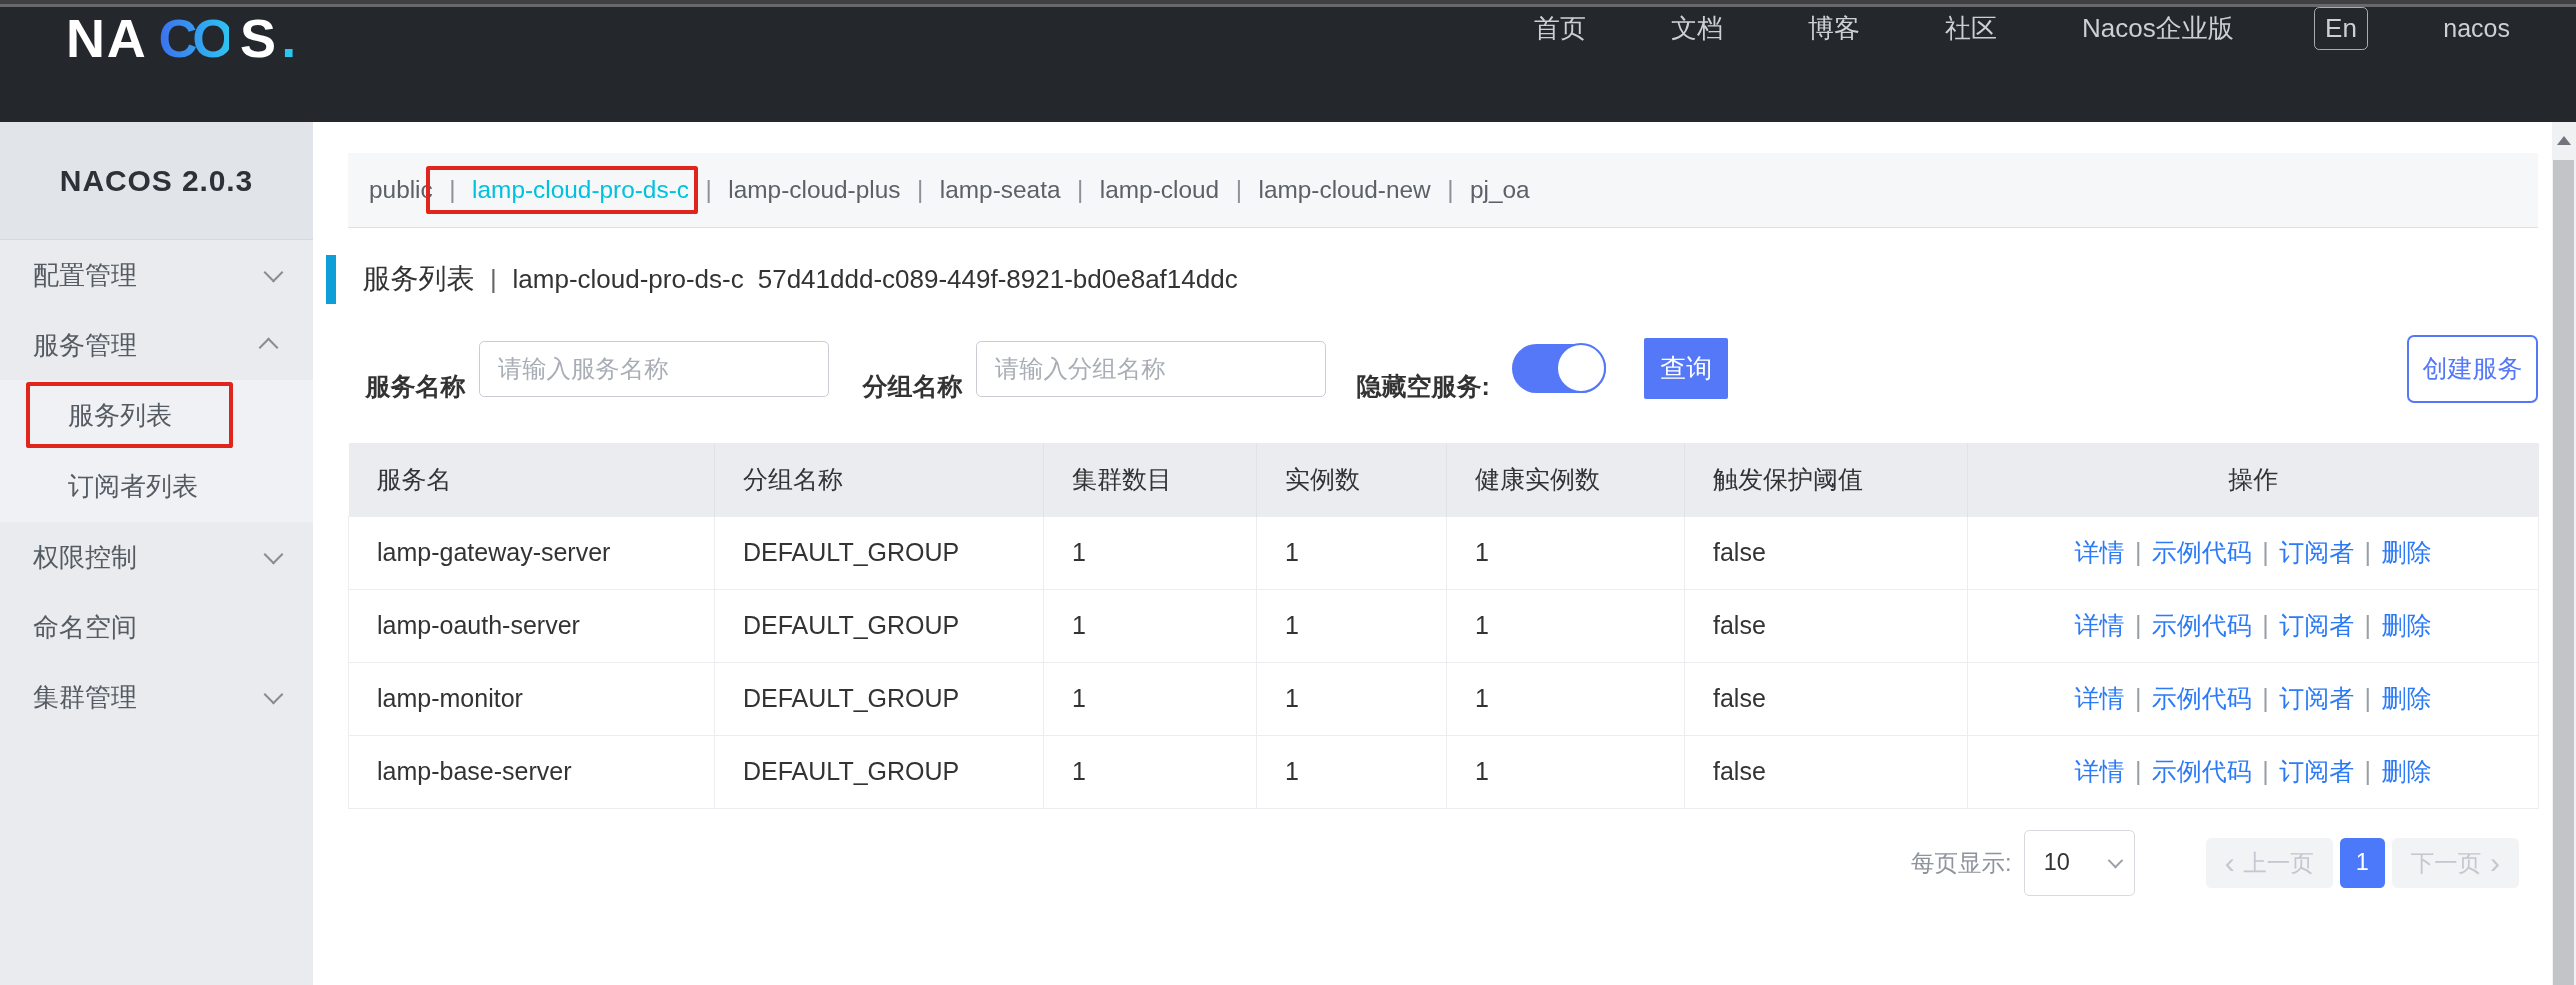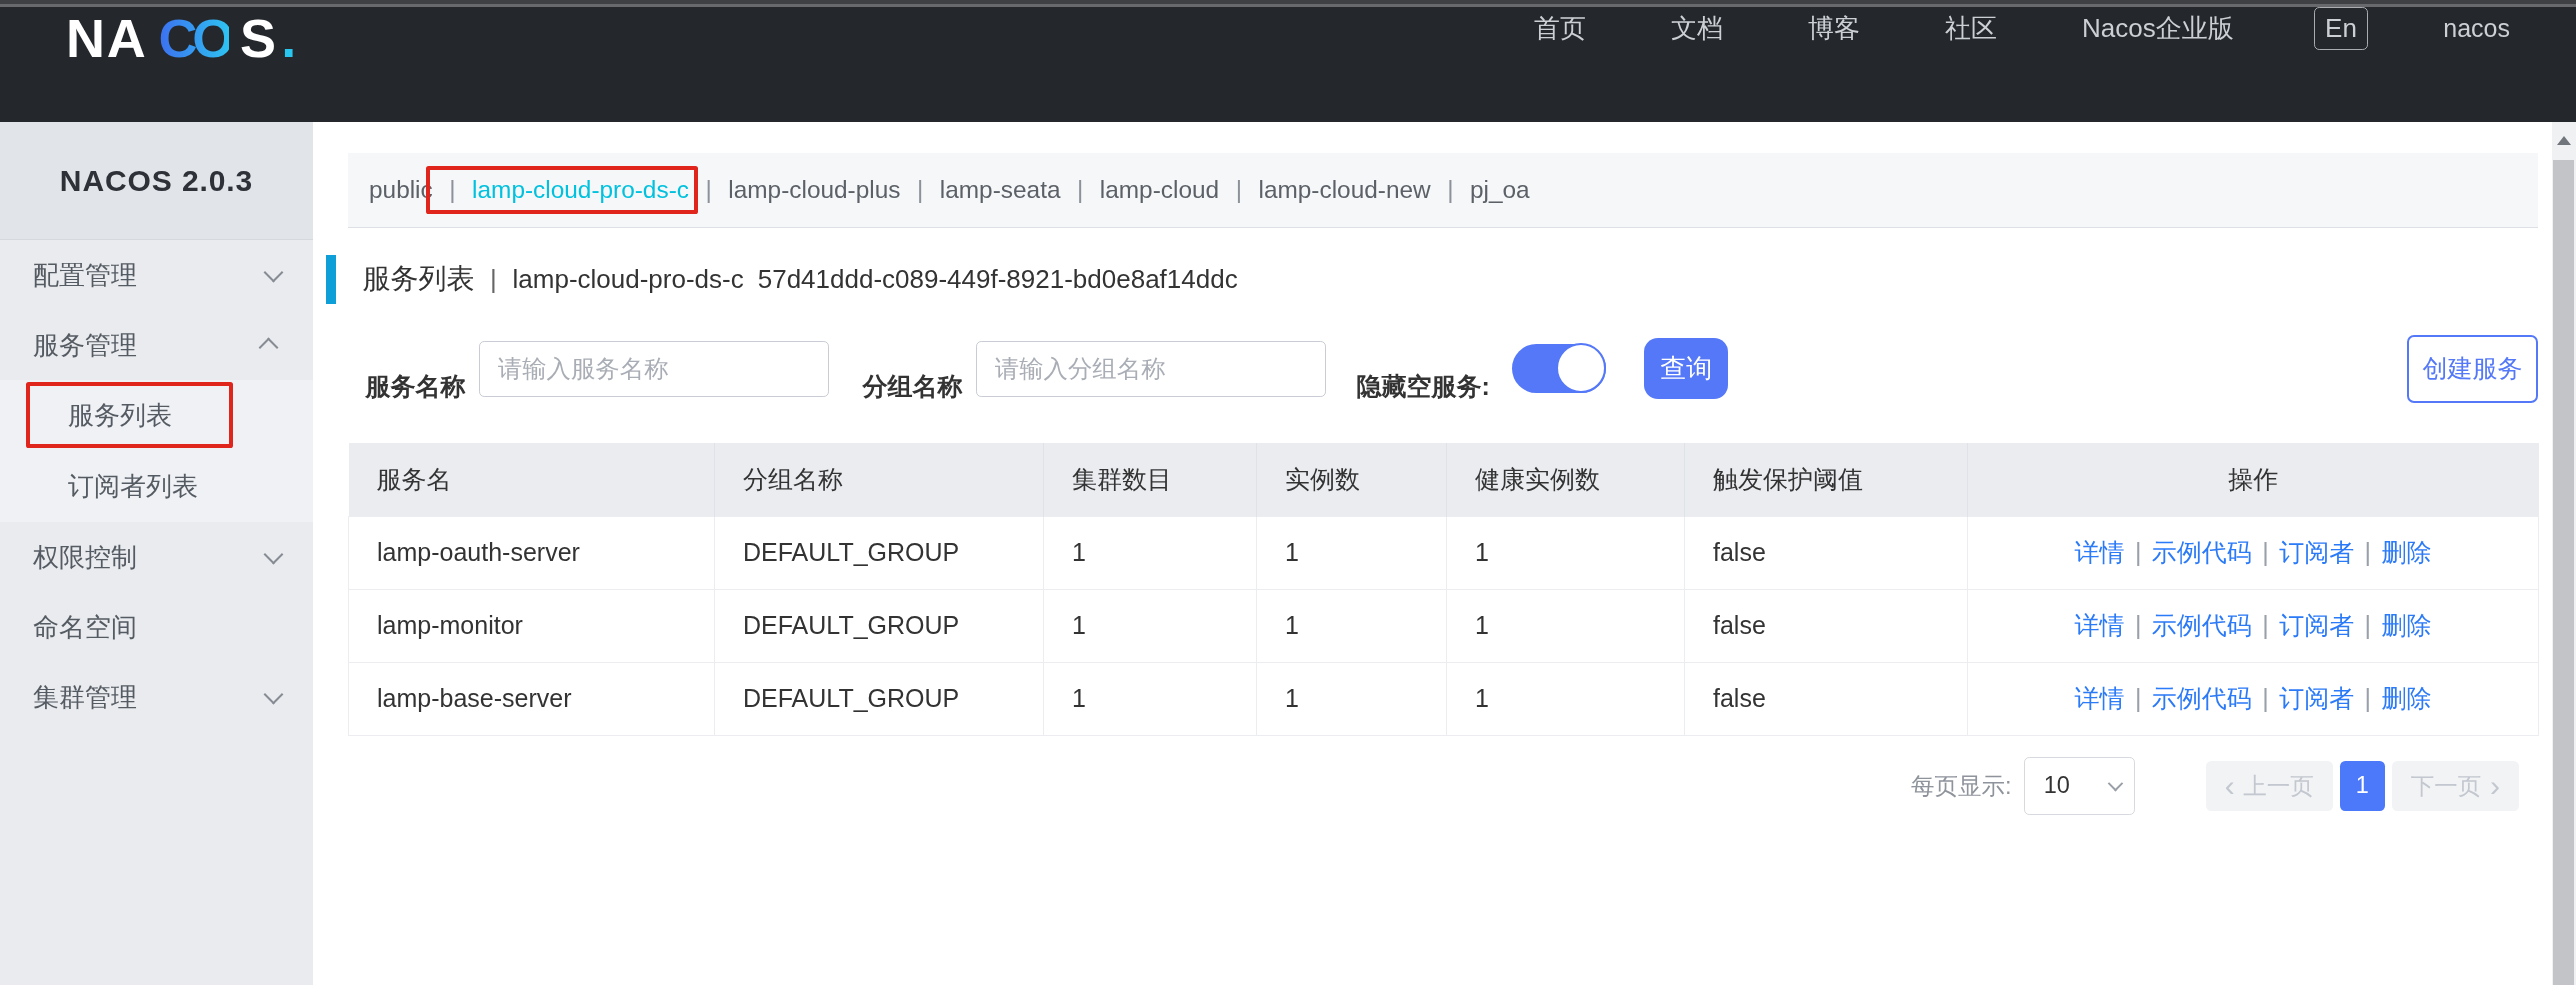--- a/index.html
+++ b/index.html
@@ -55,37 +55,37 @@
   .title-nsid{font-size:26px;color:#333;margin-left:14px;}
 
   .filter-row{margin-top:30px;display:flex;align-items:center;padding-left:17.4px;}
   .f-label{font-size:25px;font-weight:bold;color:#333;margin-top:36px;}
   .f-input{width:350px;height:56px;border:1.7px solid #c9ccd4;border-radius:5.2px;margin-left:14px;padding:0 17.4px;font-size:24.4px;color:#333;outline:none;font-family:inherit;}
   .f-input::placeholder{color:#a9adb5;}
   .g-label{margin-left:33px;}
   .h-label{margin-left:30px;}
   .toggle{margin-left:22.6px;width:94px;height:49px;border-radius:24.4px;background:var(--accent);position:relative;cursor:pointer;flex:none;}
   .toggle .knob{position:absolute;right:0px;top:-0.9px;width:50px;height:50px;border-radius:50%;background:#fff;border:2.6px solid var(--accent);}
-  .btn-query{margin-left:38px;width:84px;height:61px;background:var(--accent);color:#fff;font-size:26px;border:none;border-radius:14px;cursor:pointer;font-family:inherit;}
+  .btn-query{margin-left:38px;width:84px;height:61px;background:var(--accent);color:#fff;font-size:26px;border:none;border-radius:2px;cursor:pointer;font-family:inherit;}
   .btn-create{margin-left:auto;width:131px;height:68px;background:#fff;color:var(--accent);font-size:25px;border:2.6px solid var(--accent);border-radius:7px;cursor:pointer;font-family:inherit;}
 
   
   table{margin-top:40px;border-collapse:collapse;table-layout:fixed;width:2190px;}
   thead th{height:73px;background:#eaecf0;font-size:25px;font-weight:normal;color:#333;text-align:left;padding-left:28px;border-right:1.7px solid #dfe2e6;}
   thead th:last-child{border-right:none;text-align:center;padding-left:0;}
   tbody td{height:73px;background:#fff;font-size:25px;color:#333;padding-left:28px;border:1.7px solid #ebedf0;border-left:none;}
   tbody td:first-child{border-left:1.7px solid #ebedf0;}
   tbody td.ops{text-align:center;padding-left:0;white-space:nowrap;}
   .op-link{color:var(--link);cursor:pointer;}
   .op-sep{color:#9aa0a8;margin:0 10.4px;}
 
   
   .pagination{margin-top:21px;display:flex;align-items:center;justify-content:flex-end;padding-right:19px;}
   .pg-label{font-size:23.5px;color:#8f949c;}
-  .pg-select{margin-left:12.2px;width:111px;height:58px;border:1.7px solid #d6d9de;border-radius:5.2px;display:flex;align-items:center;padding:0 14px 0 19px;cursor:pointer;background:#fff;}
+  .pg-select{margin-left:12.2px;width:111px;height:66px;border:1.7px solid #d6d9de;border-radius:5.2px;display:flex;align-items:center;padding:0 14px 0 19px;cursor:pointer;background:#fff;}
   .pg-select .val{font-size:23.5px;color:#333;}
   .pg-select .chev{margin-left:auto;width:11.3px;height:11.3px;border-right:2.6px solid #9aa0a8;border-bottom:2.6px solid #9aa0a8;transform:rotate(45deg) translateY(-2.6px);}
   .pg-prev,.pg-next{height:50px;padding:0 19px;background:#f2f3f5;border:none;border-radius:5.2px;color:#c3c7cf;font-size:23.5px;display:flex;align-items:center;cursor:default;font-family:inherit;}
   .pg-prev{margin-left:71px;}
   .pg-arrow{font-size:30px;line-height:1;}
   .pg-prev .pg-arrow{margin-right:8.7px;}
   .pg-next .pg-arrow{margin-left:8.7px;}
   .pg-page{width:45px;height:50px;margin:0 7px;background:var(--page-active);color:#fff;font-size:23.5px;border:none;border-radius:5.2px;cursor:pointer;font-family:inherit;}
 
   
@@ -222,20 +222,29 @@
             <th>分组名称</th>
             <th>集群数目</th>
             <th>实例数</th>
             <th>健康实例数</th>
             <th>触发保护阈值</th>
             <th>操作</th>
           </tr>
         </thead>
         <tbody>
             <tr>
+              <td>lamp-gateway-server</td>
+              <td>DEFAULT_GROUP</td>
+              <td>1</td>
+              <td>1</td>
+              <td>1</td>
+              <td>false</td>
+              <td class="ops"><span class="op-link">详情</span><span class="op-sep">|</span><span class="op-link">示例代码</span><span class="op-sep">|</span><span class="op-link">订阅者</span><span class="op-sep">|</span><span class="op-link">删除</span></td>
+            </tr>
+            <tr>
               <td>lamp-oauth-server</td>
               <td>DEFAULT_GROUP</td>
               <td>1</td>
               <td>1</td>
               <td>1</td>
               <td>false</td>
               <td class="ops"><span class="op-link">详情</span><span class="op-sep">|</span><span class="op-link">示例代码</span><span class="op-sep">|</span><span class="op-link">订阅者</span><span class="op-sep">|</span><span class="op-link">删除</span></td>
             </tr>
             <tr>
               <td>lamp-monitor</td>

